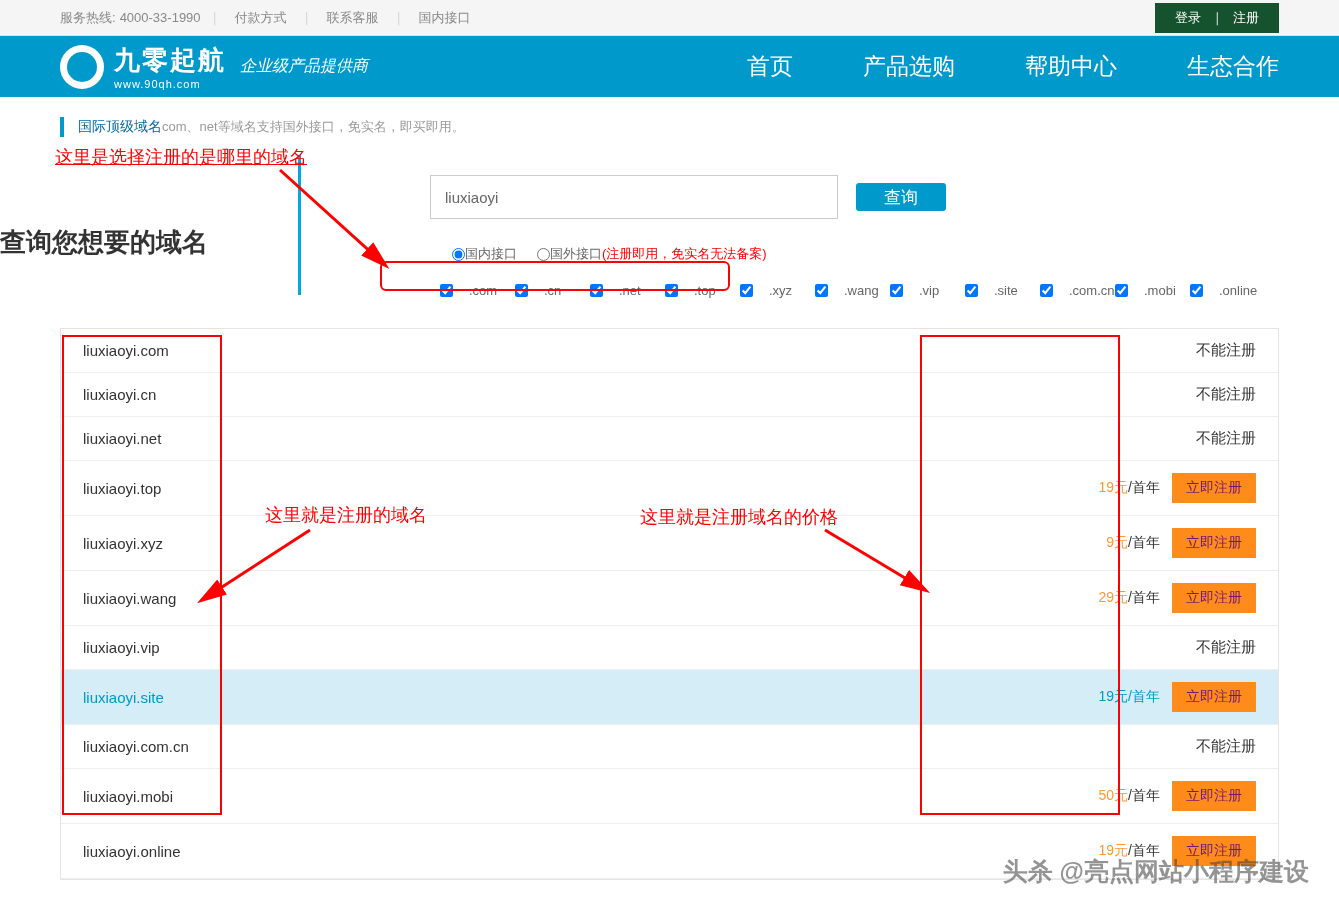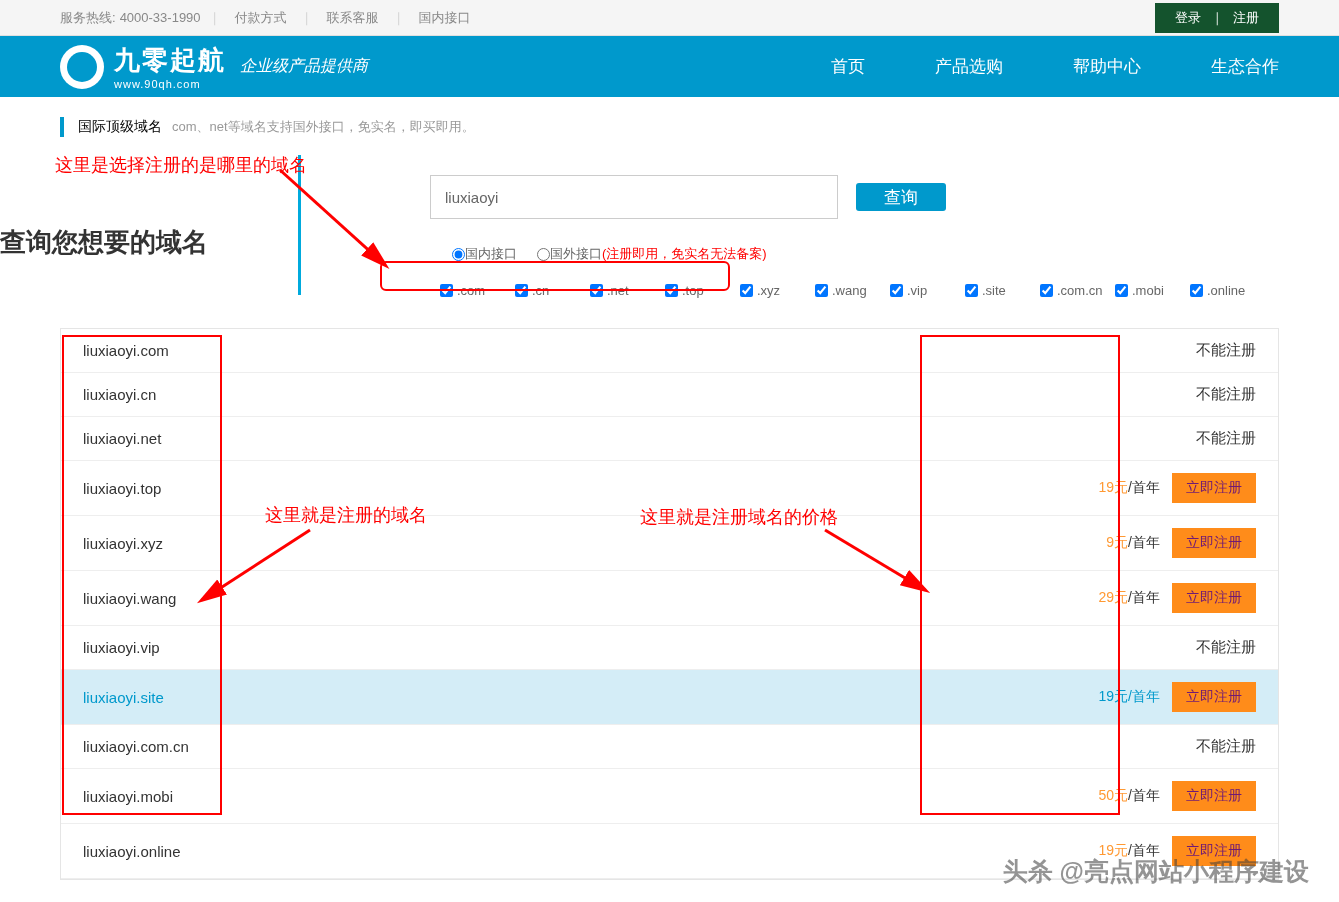--- a/index.html
+++ b/index.html
@@ -90,38 +90,37 @@
       font-style: italic;
       margin-left: 14px;
       font-size: 16px;
     }
     .nav-items {
       display: flex;
       gap: 70px;
     }
     .nav-item {
       color: #fff;
-      font-size: 17px;
+      font-size: 23px;
       cursor: pointer;
     }
     .sub-banner {
       padding: 20px 60px 8px;
       display: flex;
       align-items: center;
     }
     .blue-bar {
       width: 4px;
       height: 20px;
       background: #0099cc;
       margin-right: 14px;
     }
     .banner-title {
-      color: #000000;
+      color: #0369a1;
       font-size: 14px;
-      margin-right: 10px;
     }
     .banner-desc {
       color: #999;
       font-size: 13px;
     }
     .content {
       padding: 30px 60px 0;
       position: relative;
     }
     .annotation {
@@ -192,21 +191,21 @@
     .checkbox-grid {
       margin-left: 380px;
       margin-top: 14px;
       display: flex;
       flex-wrap: wrap;
     }
     .cb-item {
       width: 75px;
       display: flex;
       align-items: center;
-      gap: 4px;
+      gap: 16px;
       font-size: 13px;
       color: #666;
       margin-bottom: 12px;
     }
     .results {
       margin-top: 18px;
       border: 1px solid #e5e5e5;
     }
     .result-row {
       display: flex;
@@ -311,21 +310,21 @@
 </div>
 
 <div class="sub-banner">
   <div class="blue-bar"></div>
   <span class="banner-title">国际顶级域名</span>
   <span class="banner-desc">com、net等域名支持国外接口，免实名，即买即用。</span>
 </div>
 
 <div class="content">
 
-  <div class="annotation" style="top:8px; left:55px;">这里是选择注册的是哪里的域名</div>
+  <div class="annotation" style="top:0; left:55px;text-decoration:underline;">这里是选择注册的是哪里的域名</div>
   <div class="vert-line" style="top:10px; left:298px; height:140px;"></div>
   <svg class="arrow-svg" style="top:20px; left:270px;" width="130" height="110">
     <defs>
         <marker id="ah1" markerWidth="10" markerHeight="10" refX="8" refY="3" orient="auto">
           <polygon points="0 0, 10 3, 0 6" fill="#ff0000"></polygon>
         </marker>
       </defs>
     <line x1="10" y1="5" x2="115" y2="100" stroke="#ff0000" stroke-width="3" marker-end="url(#ah1)"></line>
   </svg>
 

